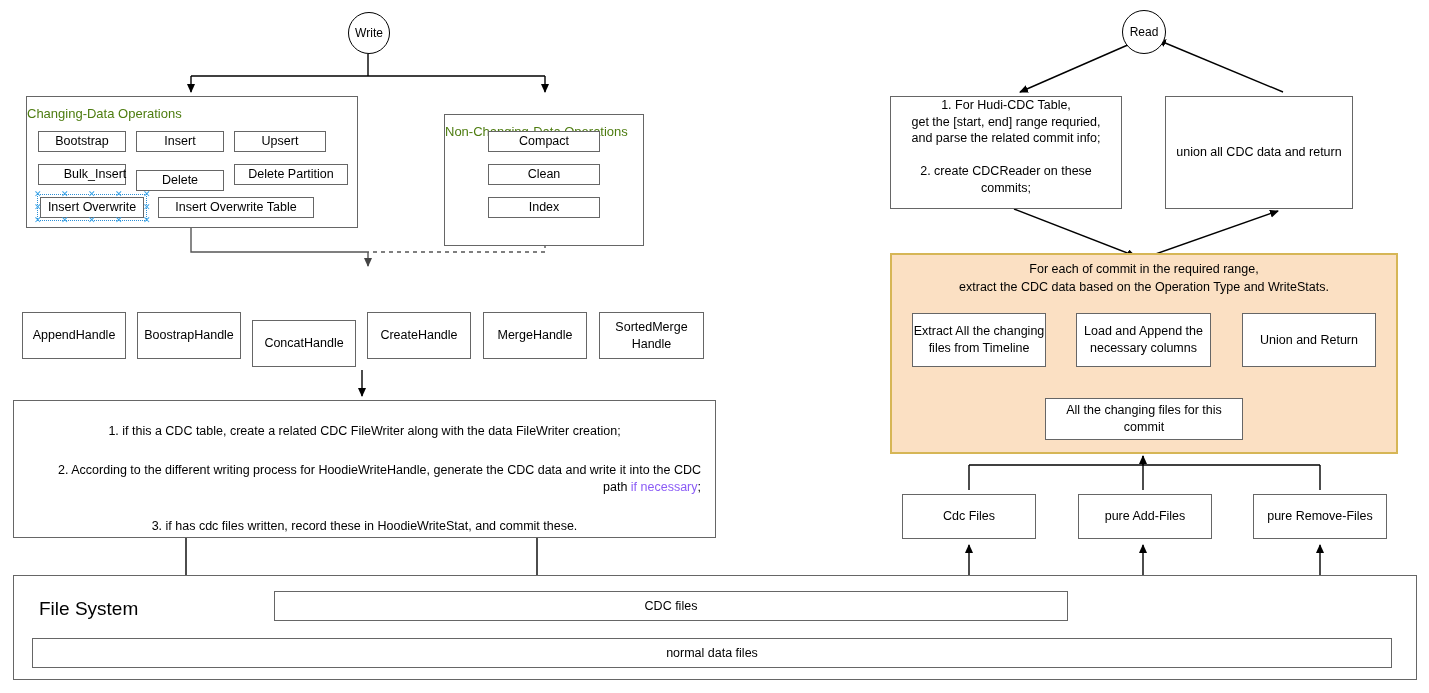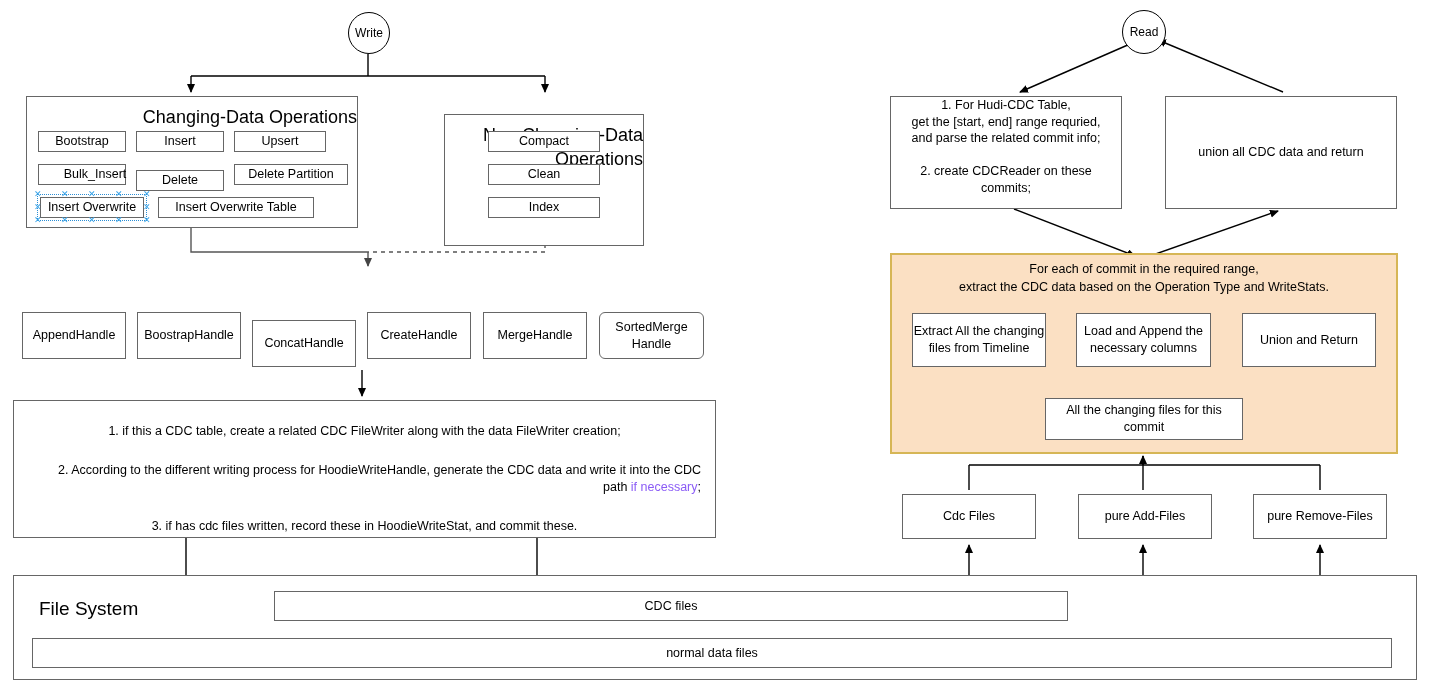--- a/index.html
+++ b/index.html
@@ -33,23 +33,23 @@
   }
   .group-box {
     border: 1.8px solid #666666;
     background: #ffffff;
     display: block;
   }
   .group-title {
     position: absolute;
     left: 0;
     right: 0;
-    text-align: right;
-    font-size: 18px;
-    color: #000000;
+    text-align: left;
+    font-size: 13px;
+    color: #4d7c0f;
   }
   .ellipse {
     position: absolute;
     box-sizing: border-box;
     border: 1.5px solid #000000;
     border-radius: 50%;
     background: #ffffff;
     display: flex;
     align-items: center;
     justify-content: center;
@@ -225,21 +225,21 @@
   </div>
   <div class="box" style="left:252px; top:312px; width:104px; height:47px;margin-top:8px;">
     <span>ConcatHandle</span>
   </div>
   <div class="box" style="left:367px; top:312px; width:104px; height:47px;">
     <span>CreateHandle</span>
   </div>
   <div class="box" style="left:483px; top:312px; width:104px; height:47px;">
     <span>MergeHandle</span>
   </div>
-  <div class="box" style="left:599px; top:312px; width:105px; height:47px;border-radius:6px;">
+  <div class="box" style="left:599px; top:312px; width:105px; height:47px;">
     <span>SortedMerge Handle</span>
   </div>
 
   <div class="box" style="left:13px; top:400px; width:703px; height:138px; display:block; padding:22px 14px 0 14px;">
     <div style="text-align:center; font-size:12.5px;">1. if this a CDC table, create a related CDC FileWriter along with the data FileWriter creation;</div>
     <div style="text-align:right; font-size:12.5px; margin-top:22px;">
       <span>2. According to the different writing process for HoodieWriteHandle, generate the CDC data and write it into the CDC</span>
       <br>
       <span>path </span><span class="red">if necessary</span><span>;</span>
     </div>
@@ -262,21 +262,21 @@
   <div class="box" style="left:890px; top:96px; width:232px; height:113px; display:block; ">
     <div style="text-align:center; font-size:12.5px; line-height:1.32;">
       <span>1. For Hudi-CDC Table,</span><br>
       <span>get the [start, end] range requried,</span><br>
       <span>and parse the related commit info;</span><br><br>
       <span>2. create CDCReader on these</span><br>
       <span>commits;</span>
     </div>
   </div>
 
-  <div class="box" style="left:1165px; top:96px; width:232px; height:113px;">
+  <div class="box" style="left:1165px; top:96px; width:188px; height:113px;">
     <span>union all CDC data and return</span>
   </div>
 
   <div class="panel-orange" style="left:890px; top:253px; width:508px; height:201px;"></div>
   <div class="panel-orange-title" style="left:890px; top:260px; width:508px;">
     <span>For each of commit in the required range,</span><br>
     <span>extract the CDC data based on the Operation Type and WriteStats.</span>
   </div>
 
   <div class="box" style="left:912px; top:313px; width:134px; height:54px;">

